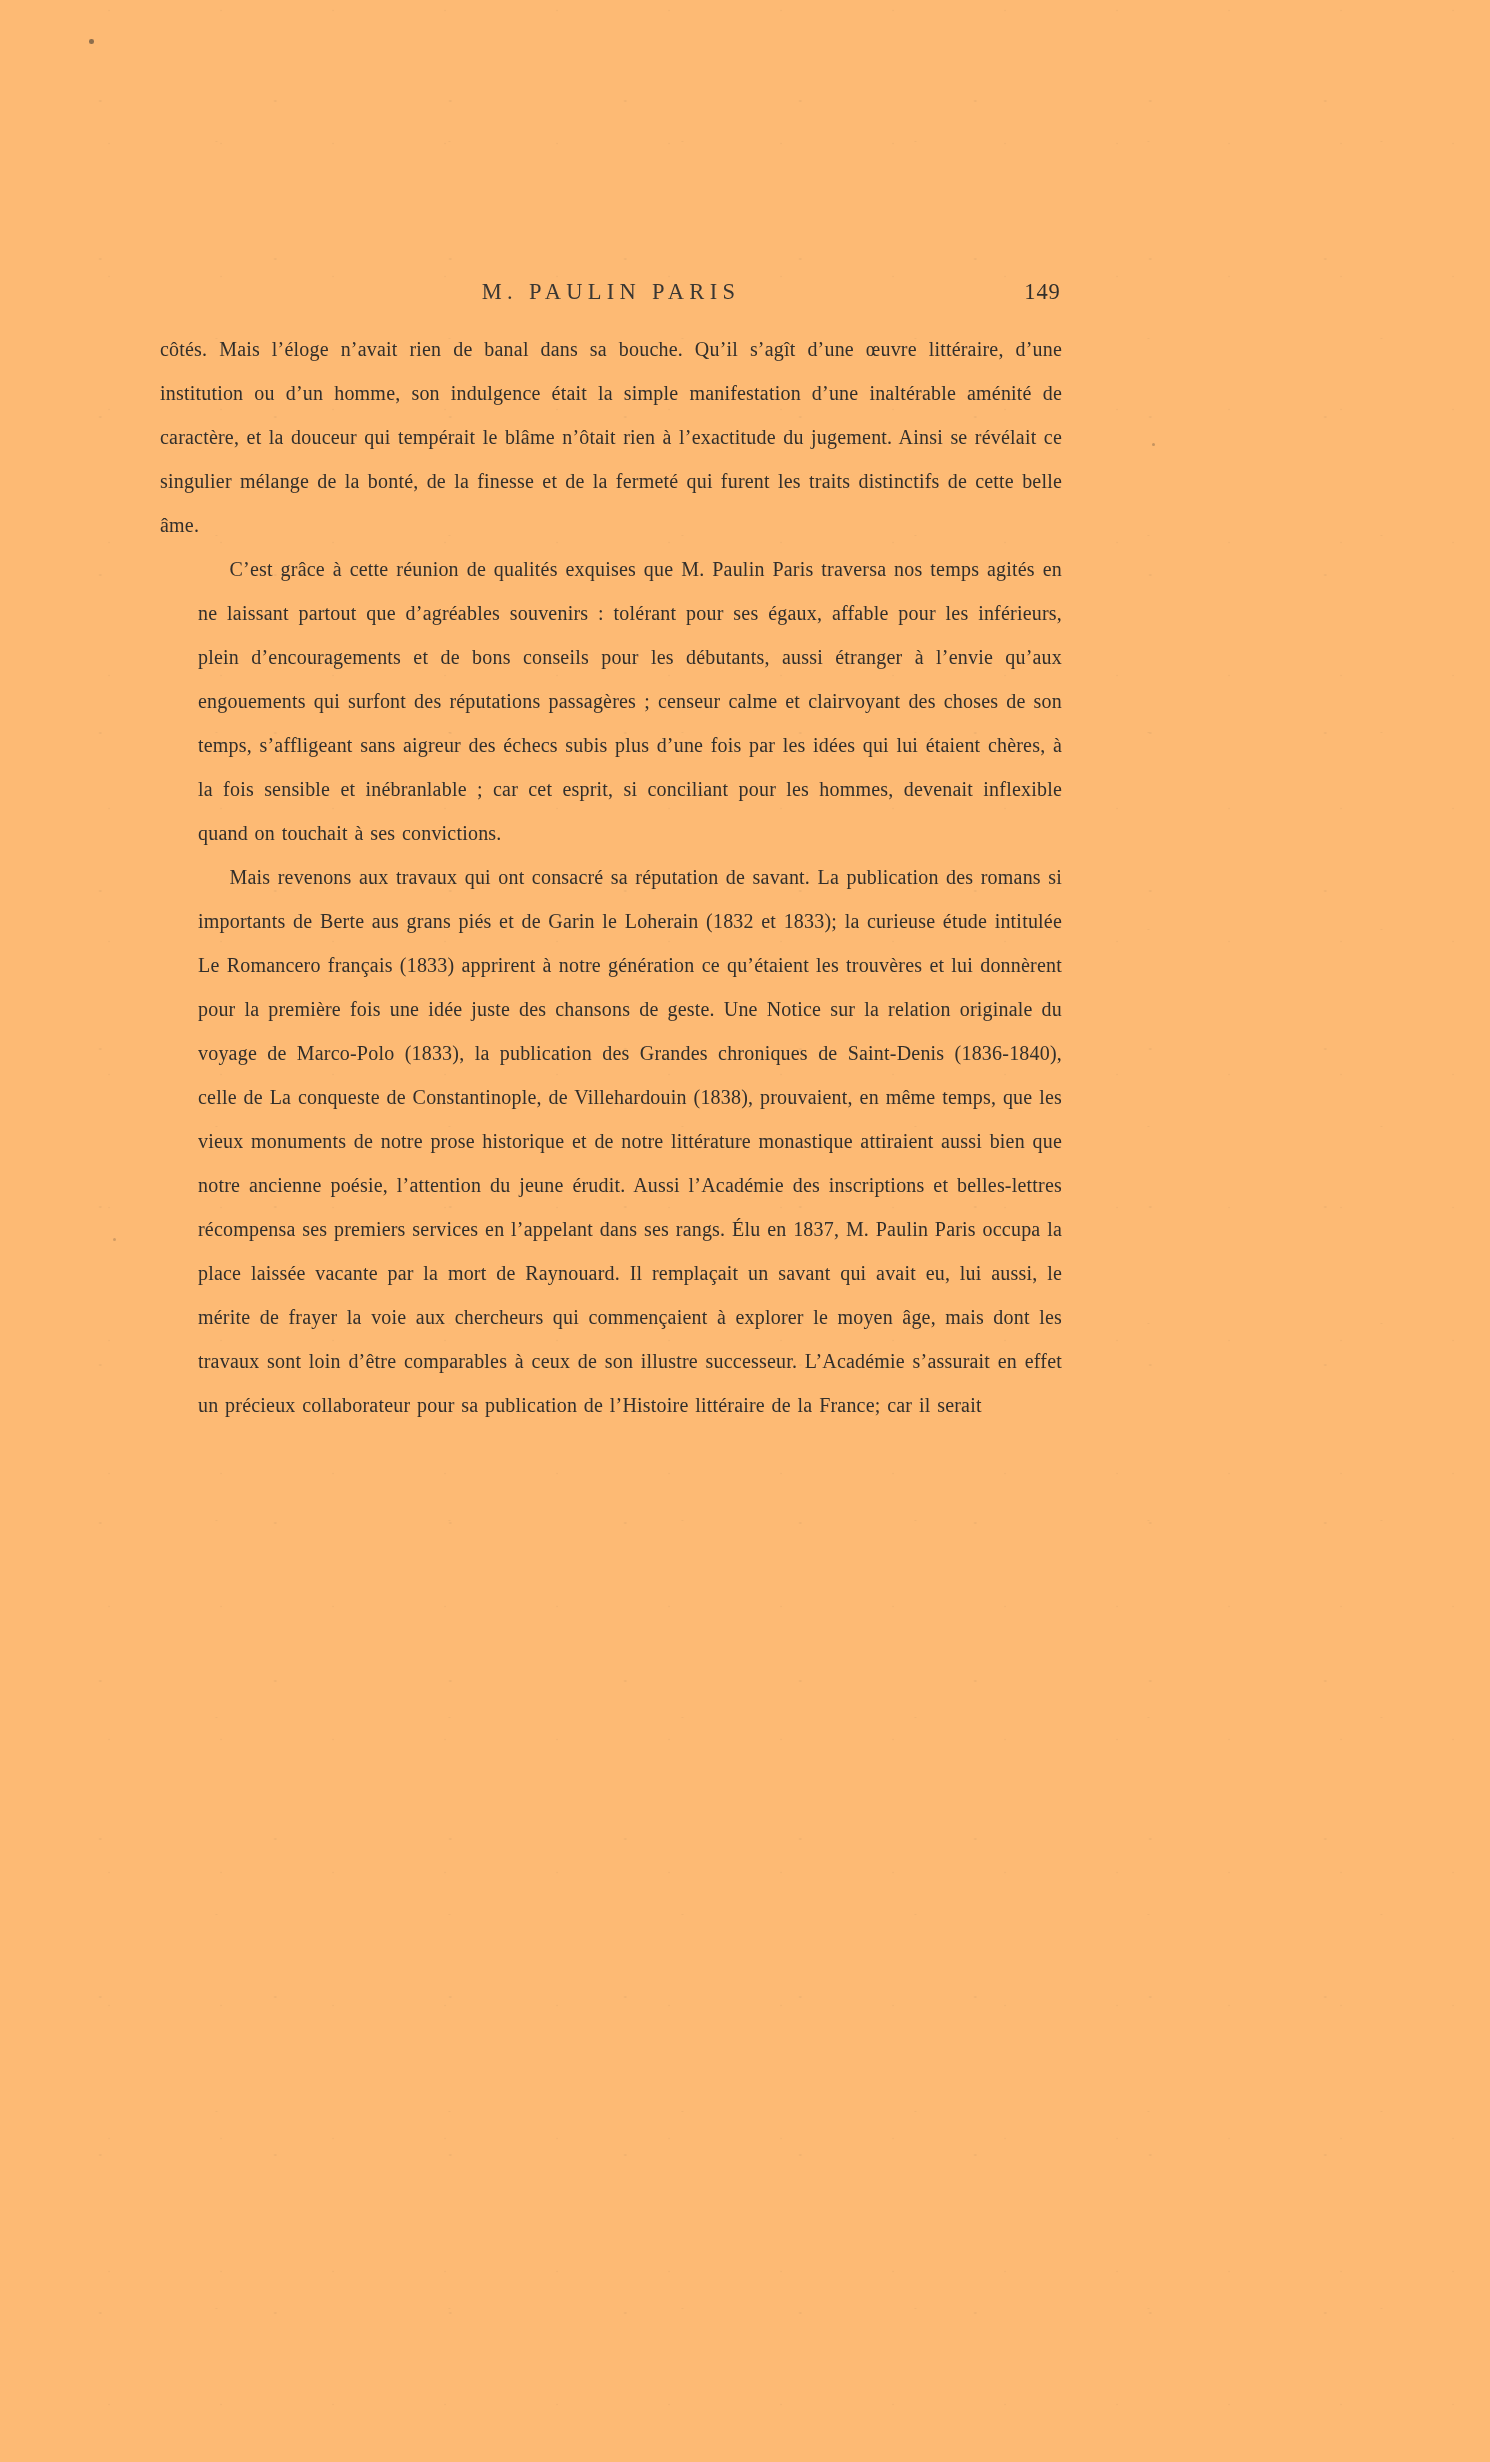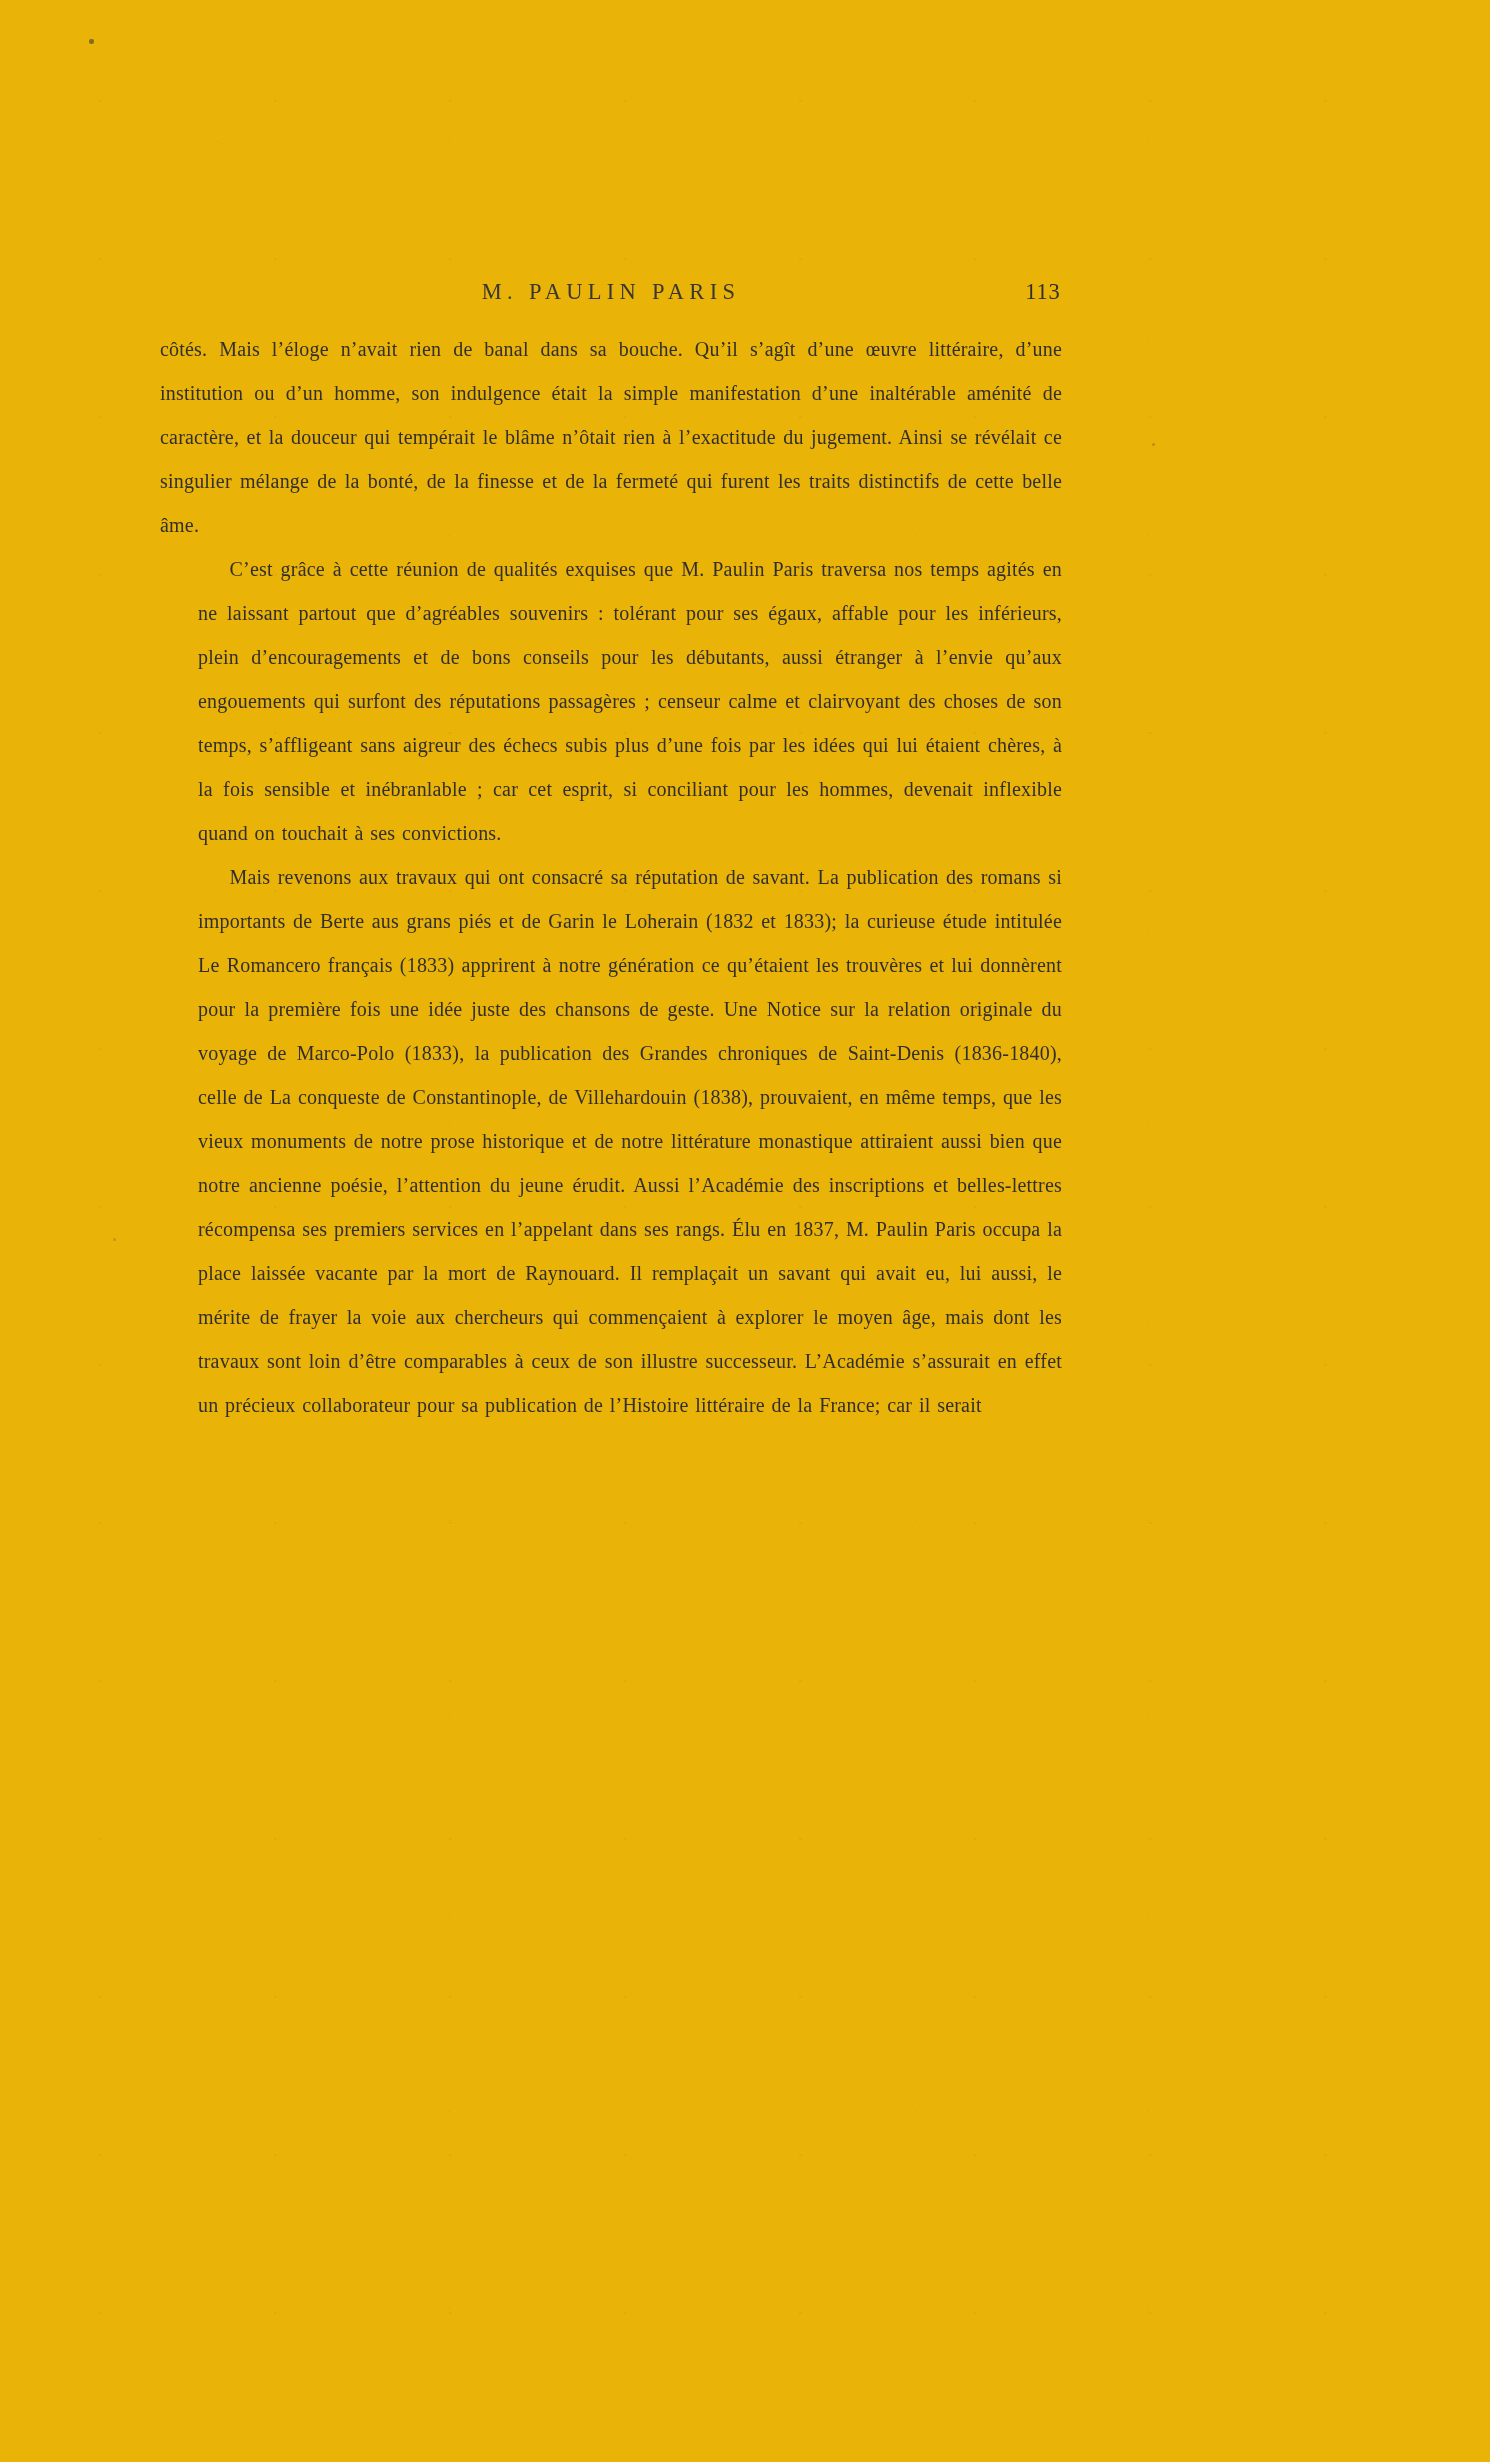--- a/index.html
+++ b/index.html
@@ -4,21 +4,21 @@
 <style>
   html, body {
     margin: 0;
     padding: 0;
     background: #e9e8e4;
   }
   .sheet {
     position: relative;
     width: 1490px;
     height: 2462px;
-    background: #eab308;
+    background: #fdba74;
     overflow: hidden;
     font-family: "Liberation Serif", "DejaVu Serif", serif;
     color: #322f2b;
   }
   
   .sheet::before {
     content: "";
     position: absolute;
     inset: 0;
     background-image:
@@ -95,21 +95,21 @@
 <div class="sheet">
 
   <div class="speck" style="left:89px; top:39px; width:4.5px; height:4.5px;"></div>
   <div class="speck" style="left:1152px; top:443px; width:3px; height:3px; opacity:.5;"></div>
   <div class="speck" style="left:113px; top:1238px; width:3px; height:3px; opacity:.4;"></div>
 
   <div class="text-block">
 
     <div class="page-header">
       <span class="title">M. PAULIN PARIS</span>
-      <span class="pagenum">113</span>
+      <span class="pagenum">149</span>
     </div>
 
     <div class="body-text">
 
     <p><span>côtés. Mais l’éloge n’avait rien de banal dans sa bouche. Qu’il s’agît d’une œuvre littéraire, d’une institution ou d’un homme, son indulgence était la simple manifestation d’une inaltérable aménité de caractère, et la douceur qui tempérait le blâme n’ôtait rien à l’exactitude du jugement. Ainsi se révélait ce singulier mélange de la bonté, de la finesse et de la fermeté qui furent les traits distinctifs de cette belle âme.</span></p>
         <p class="indent"><span>C’est grâce à cette réunion de qualités exquises que M. Paulin Paris traversa nos temps agités en ne laissant partout que d’agréables souvenirs : tolérant pour ses égaux, affable pour les inférieurs, plein d’encouragements et de bons conseils pour les débutants, aussi étranger à l’envie qu’aux engouements qui surfont des réputations passagères ; censeur calme et clairvoyant des choses de son temps, s’affligeant sans aigreur des échecs subis plus d’une fois par les idées qui lui étaient chères, à la fois sensible et inébranlable ; car cet esprit, si conciliant pour les hommes, devenait inflexible quand on touchait à ses convictions.</span></p>
         <p class="indent"><span>Mais revenons aux travaux qui ont consacré sa réputation de savant. La publication des romans si importants de </span><span class="italic">Berte aus grans piés</span><span> et de </span><span class="italic">Garin le Loherain</span><span> (1832 et 1833); la curieuse étude intitulée </span><span class="italic">Le Romancero français</span><span> (1833) apprirent à notre génération ce qu’étaient les trouvères et lui donnèrent pour la première fois une idée juste des </span><span class="italic">chansons de geste.</span><span> Une </span><span class="italic">Notice sur la relation originale du voyage de Marco-Polo</span><span> (1833), la publication des </span><span class="italic">Grandes chroniques de Saint-Denis</span><span> (1836-1840), celle de </span><span class="italic">La conqueste de Constantinople,</span><span> de Villehardouin (1838), prouvaient, en même temps, que les vieux monuments de notre prose historique et de notre littérature monastique attiraient aussi bien que notre ancienne poésie, l’attention du jeune érudit. Aussi l’Académie des inscriptions et belles-lettres récompensa ses premiers services en l’appelant dans ses rangs. Élu en 1837, M. Paulin Paris occupa la place laissée vacante par la mort de Raynouard. Il remplaçait un savant qui avait eu, lui aussi, le mérite de frayer la voie aux chercheurs qui commençaient à explorer le </span><span class="italic">moyen âge</span><span>, mais dont les travaux sont loin d’être comparables à ceux de son illustre successeur. L’Académie s’assurait en effet un précieux collaborateur pour sa publication de l’</span><span class="italic">Histoire littéraire de la France;</span><span> car il serait</span></p>
       </div>
 
 

